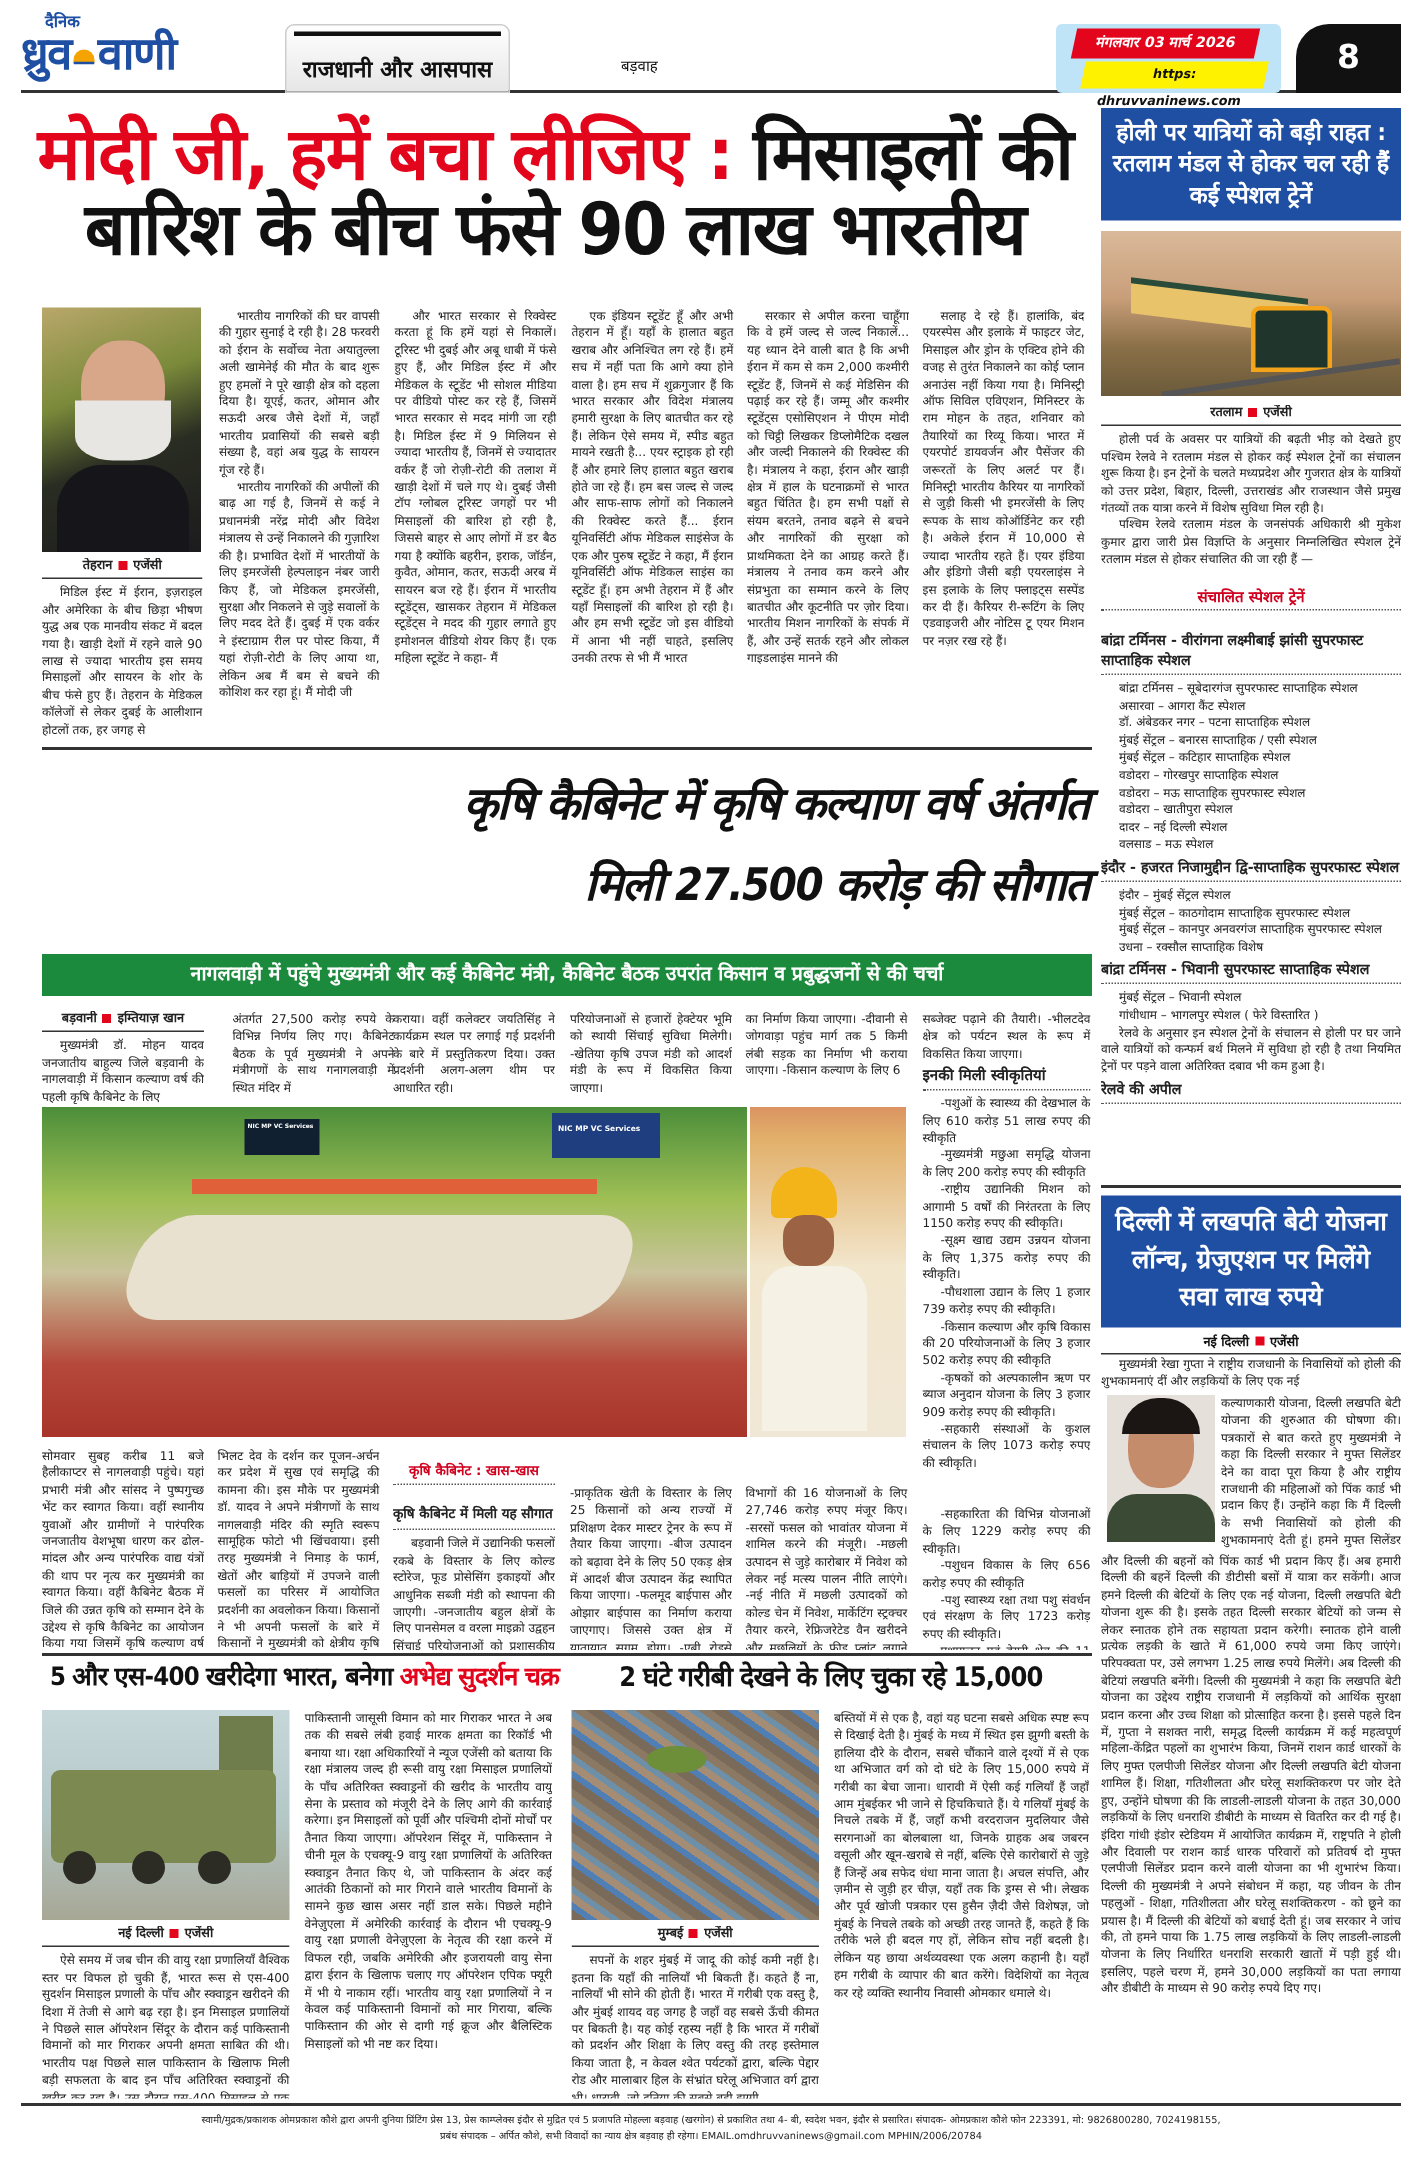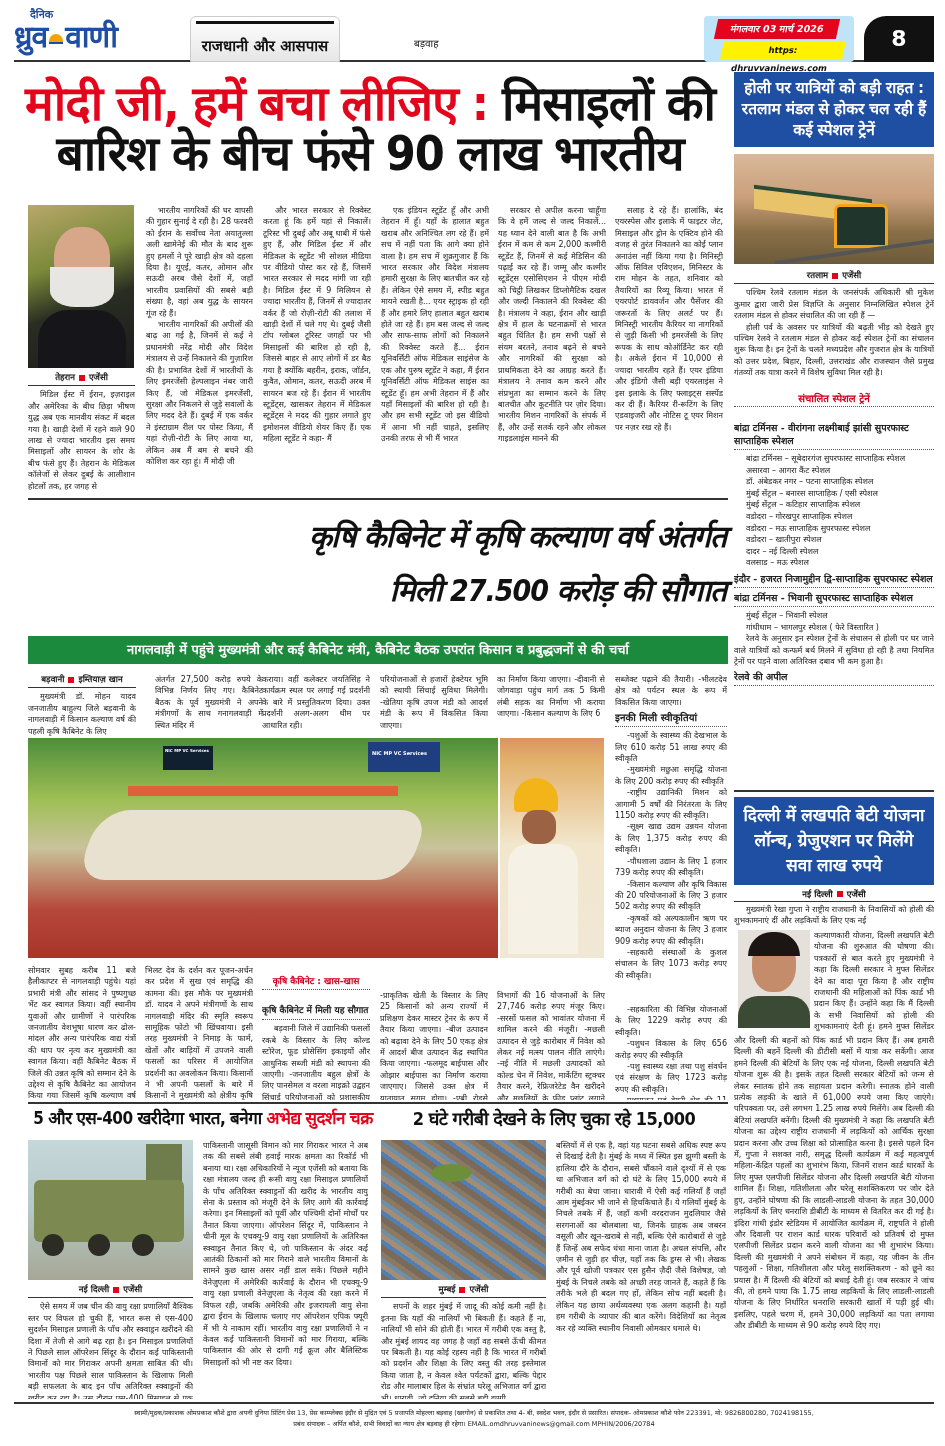--- a/index.html
+++ b/index.html
@@ -74,37 +74,43 @@
 <div class="rule" style="left:28px;top:498px;width:700px;"></div>
 
 <div class="abs hl" style="left:734px;top:72px;width:200px;height:75px;background:#1f4fa3;color:#fff;font-size:15.5px;text-align:center;padding:6px 6px;line-height:21px;letter-spacing:0;">होली पर यात्रियों को बड़ी राहत : रतलाम मंडल से होकर चल रही हैं कई स्पेशल ट्रेनें</div>
 <div class="photo" style="left:734px;top:154px;width:200px;height:110px;background:linear-gradient(180deg,#d9b99a 0%,#c99f7a 40%,#8b7048 70%,#6b5a3a 100%);">
   <div style="position:absolute;left:20px;top:38px;width:118px;height:24px;background:#e8c36a;transform:skewY(7deg);border-top:4px solid #2a4a3a;"></div>
   <div style="position:absolute;left:100px;top:50px;width:54px;height:44px;background:#20362c;border-radius:6px 6px 0 0;border:3px solid #f4a41b;"></div>
   <div style="position:absolute;left:40px;top:96px;width:160px;height:4px;background:#555;transform:rotate(-8deg);"></div>
 </div>
 <div class="col" style="left:734px;top:270px;width:200px;height:482px;font-size:8px;line-height:11.4px;">
   <div class="dateline"><span>रतलाम</span><span class="sq"></span><span>एजेंसी</span></div>
+  <p>होली पर्व के अवसर पर यात्रियों की बढ़ती भीड़ को देखते हुए पश्चिम रेलवे ने रतलाम मंडल से होकर कई स्पेशल ट्रेनों का संचालन शुरू किया है। इन ट्रेनों के चलते मध्यप्रदेश और गुजरात क्षेत्र के यात्रियों को उत्तर प्रदेश, बिहार, दिल्ली, उत्तराखंड और राजस्थान जैसे प्रमुख गंतव्यों तक यात्रा करने में विशेष सुविधा मिल रही है।</p>
   <p>पश्चिम रेलवे रतलाम मंडल के जनसंपर्क अधिकारी श्री मुकेश कुमार द्वारा जारी प्रेस विज्ञप्ति के अनुसार निम्नलिखित स्पेशल ट्रेनें रतलाम मंडल से होकर संचालित की जा रही हैं —</p>
-  <p>होली पर्व के अवसर पर यात्रियों की बढ़ती भीड़ को देखते हुए पश्चिम रेलवे ने रतलाम मंडल से होकर कई स्पेशल ट्रेनों का संचालन शुरू किया है। इन ट्रेनों के चलते मध्यप्रदेश और गुजरात क्षेत्र के यात्रियों को उत्तर प्रदेश, बिहार, दिल्ली, उत्तराखंड और राजस्थान जैसे प्रमुख गंतव्यों तक यात्रा करने में विशेष सुविधा मिल रही है।</p>
   <div class="sub">संचालित स्पेशल ट्रेनें</div>
   <div class="bhead">बांद्रा टर्मिनस - वीरांगना लक्ष्मीबाई झांसी सुपरफास्ट साप्ताहिक स्पेशल</div>
   <div id="g0">
       <div class="li">बांद्रा टर्मिनस – सूबेदारगंज सुपरफास्ट साप्ताहिक स्पेशल</div>
       <div class="li">असारवा – आगरा कैंट स्पेशल</div>
       <div class="li">डॉ. अंबेडकर नगर – पटना साप्ताहिक स्पेशल</div>
       <div class="li">मुंबई सेंट्रल – बनारस साप्ताहिक / एसी स्पेशल</div>
       <div class="li">मुंबई सेंट्रल – कटिहार साप्ताहिक स्पेशल</div>
       <div class="li">वडोदरा – गोरखपुर साप्ताहिक स्पेशल</div>
       <div class="li">वडोदरा – मऊ साप्ताहिक सुपरफास्ट स्पेशल</div>
       <div class="li">वडोदरा – खातीपुरा स्पेशल</div>
       <div class="li">दादर – नई दिल्ली स्पेशल</div>
       <div class="li">वलसाड – मऊ स्पेशल</div>
     </div>
   <div class="bhead">इंदौर - हजरत निजामुद्दीन द्वि-साप्ताहिक सुपरफास्ट स्पेशल</div>
+  <div id="g1">
+      <div class="li">इंदौर – मुंबई सेंट्रल स्पेशल</div>
+      <div class="li">मुंबई सेंट्रल – काठगोदाम साप्ताहिक सुपरफास्ट स्पेशल</div>
+      <div class="li">मुंबई सेंट्रल – कानपुर अनवरगंज साप्ताहिक सुपरफास्ट स्पेशल</div>
+      <div class="li">उधना – रक्सौल साप्ताहिक विशेष</div>
+    </div>
   <div class="bhead">बांद्रा टर्मिनस - भिवानी सुपरफास्ट साप्ताहिक स्पेशल</div>
   <div id="g2">
       <div class="li">मुंबई सेंट्रल – भिवानी स्पेशल</div>
       <div class="li">गांधीधाम – भागलपुर स्पेशल ( फेरे विस्तारित )</div>
     </div>
   <p>रेलवे के अनुसार इन स्पेशल ट्रेनों के संचालन से होली पर घर जाने वाले यात्रियों को कन्फर्म बर्थ मिलने में सुविधा हो रही है तथा नियमित ट्रेनों पर पड़ने वाला अतिरिक्त दबाव भी कम हुआ है।</p>
   <div class="bhead">रेलवे की अपील</div>
 </div>
 <div class="rule" style="left:734px;top:790px;width:200px;"></div>
 

